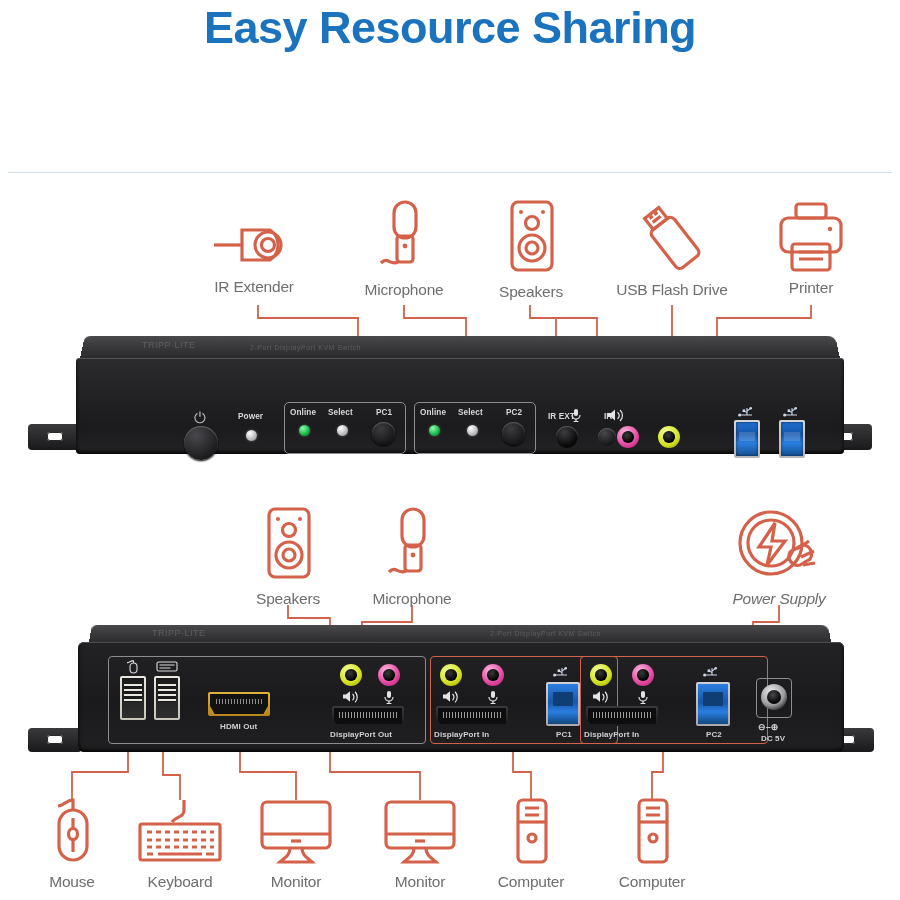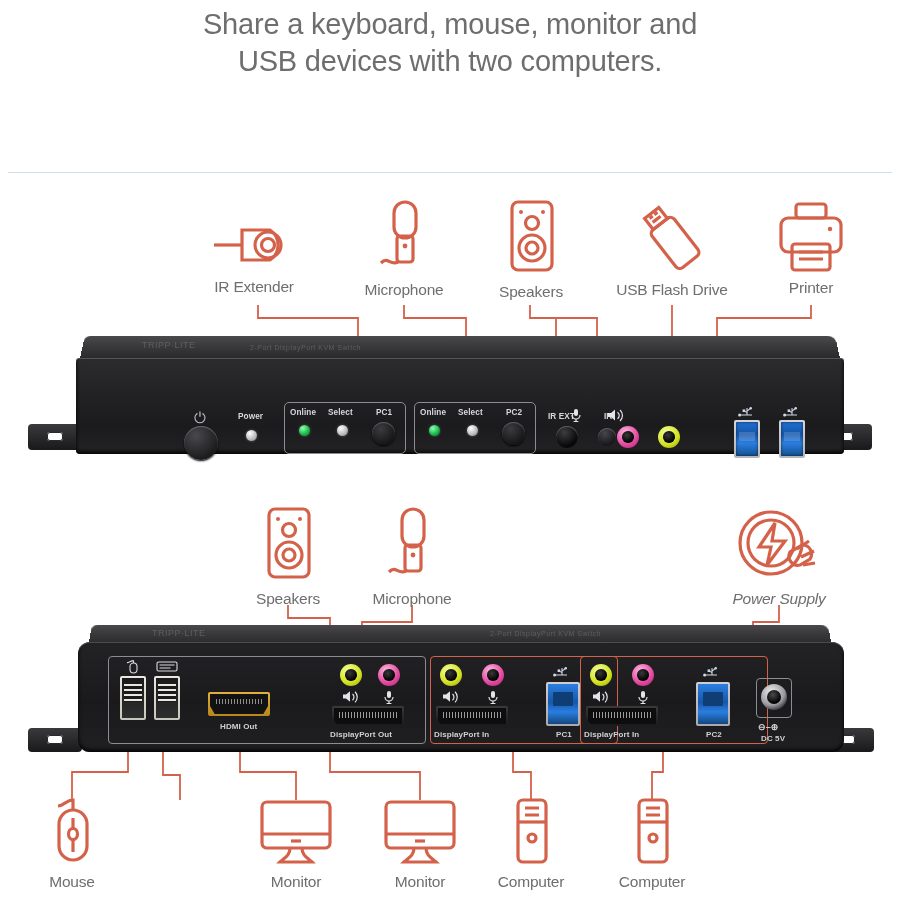--- a/index.html
+++ b/index.html
@@ -47,21 +47,21 @@
   .dev-top-lid {
     position: absolute; border-radius: 6px 8px 3px 3px;
     background: linear-gradient(180deg,#4a4a4c 0%,#3a3a3c 38%,#242426 100%);
   }
   .dev-face {
     position: absolute; border-radius: 4px;
     background: linear-gradient(180deg,#2c2c2e 0%,#242426 30%,#1b1b1d 72%,#232325 100%);
     box-shadow: inset 0 1px 0 #55555a, inset 0 -2px 4px #000;
   }
   .dev-face-rear {
-    position: absolute; border-radius: 12px;
+    position: absolute; border-radius: 6px;
     background: linear-gradient(180deg,#232325 0%,#1a1a1c 55%,#202022 100%);
     box-shadow: inset 0 1px 0 #4c4c50, inset 0 -2px 4px #000;
   }
   .brand {
     position: absolute; font-size: 9px; color: #7d7d82; opacity: .55;
     letter-spacing: .5px; filter: blur(.6px); white-space: nowrap;
   }
   .bracket {
     position: absolute;
     background: linear-gradient(180deg,#3a3a3c,#19191b);
@@ -207,24 +207,21 @@
   }
   .port-group-red { position: absolute; border: 1.6px solid #d4624a; border-radius: 4px; }
   .pglyph { position: absolute; color: #e4e4e8; line-height: 1; }
 </style>
 </head>
 <body>
 
 <div class="stage">
 
   <div class="hdr">
-    <div class="hdr-sub">
-      <div>Share a keyboard, mouse, monitor and</div>
-      <div>USB devices with two computers.</div>
-    </div>
+    <div class="hdr-title">Easy Resource Sharing</div>
   </div>
   <div class="hdr-rule"></div>
 
   <svg class="wires" viewBox="0 0 900 900">
 
     <path class="wire" d="M258 305 V 318 H 358 V 365"></path>
     <path class="wire" d="M404 305 V 318 H 466 V 385"></path>
     <path class="wire" d="M530 305 V 318 H 556 V 400"></path>
     <path class="wire" d="M556 318 H 597 V 400"></path>
     <path class="wire" d="M672 305 V 400"></path>
@@ -516,20 +513,33 @@
   <div class="node" style="left:32px; top:796px; width:80px;">
     <svg class="glyph" width="50" height="74" viewBox="0 0 50 74">
       <rect class="or" x="12" y="14" width="28" height="50" rx="14"></rect>
       <path class="or" d="M26 14 V4 c-7 0 -9 6 -15 6"></path>
       <path class="or" d="M26 22 v10 M26 44 v12"></path>
       <ellipse class="or" cx="26" cy="38" rx="4.5" ry="5.5"></ellipse>
     </svg>
     <span class="cap">Mouse</span>
   </div>
 
+  <div class="node" style="left:130px; top:796px; width:100px;">
+    <svg class="glyph" width="92" height="74" viewBox="0 0 92 74">
+      <path class="or" d="M50 4 v10 c0 8 -8 6 -12 12"></path>
+      <rect class="or" x="6" y="28" width="80" height="36" rx="2"></rect>
+      <g stroke="#d4624a" stroke-width="3" stroke-linecap="butt">
+        <path d="M13 36 h5 M22 36 h5 M31 36 h5 M40 36 h5 M49 36 h5 M58 36 h5 M67 36 h5 M76 36 h4"></path>
+        <path d="M13 44 h5 M22 44 h5 M31 44 h5 M40 44 h5 M49 44 h5 M58 44 h5 M67 44 h5 M76 44 h4"></path>
+        <path d="M13 51 h5 M22 51 h5 M31 51 h5 M40 51 h5 M49 51 h5 M58 51 h5 M67 51 h5 M76 51 h4"></path>
+        <path d="M13 58 h6 M24 58 h44 M72 58 h8"></path>
+      </g>
+    </svg>
+    <span class="cap">Keyboard</span>
+  </div>
 
   <div class="node" style="left:252px; top:796px; width:88px;">
     <svg class="glyph" width="80" height="74" viewBox="0 0 80 74">
       <rect class="or" x="6" y="6" width="68" height="46" rx="5"></rect>
       <path class="or" d="M6 38 h68"></path>
       <path class="or" d="M35 45 h10" stroke-width="4"></path>
       <path class="or" d="M34 52 c0 8 -6 10 -10 14 h32 c-4 -4 -10 -6 -10 -14"></path>
     </svg>
     <span class="cap">Monitor</span>
   </div>

